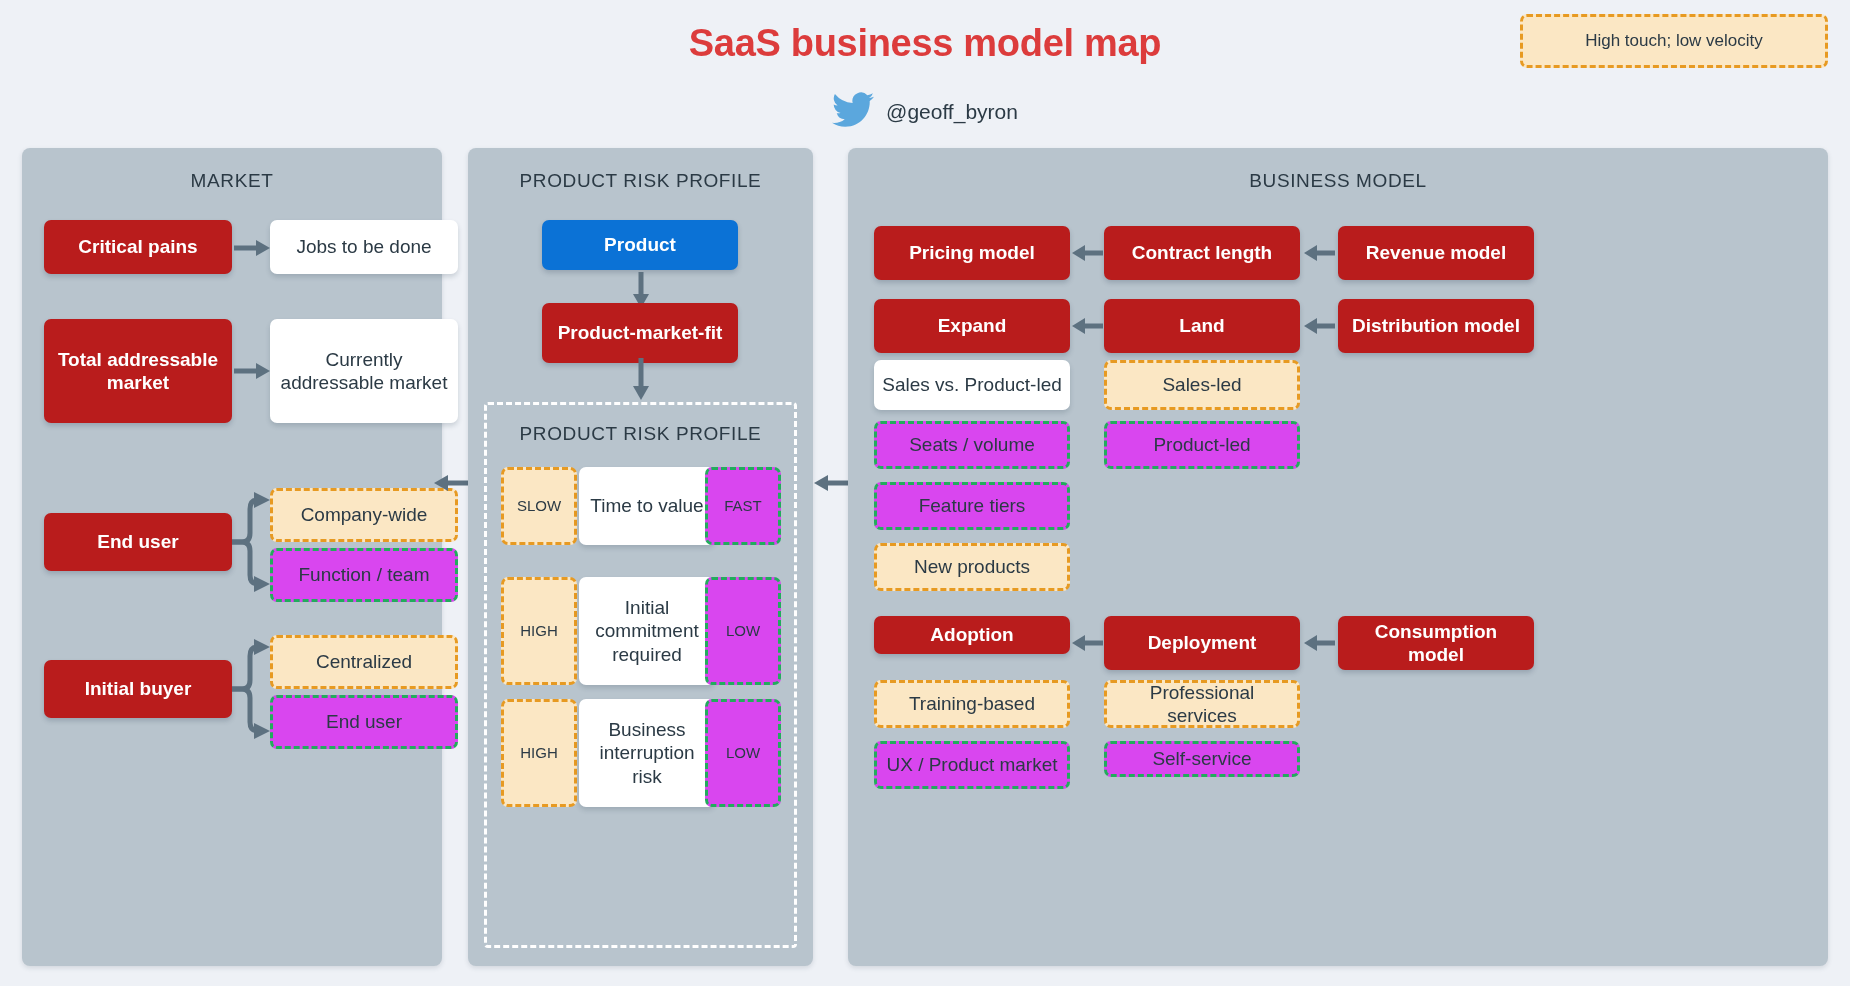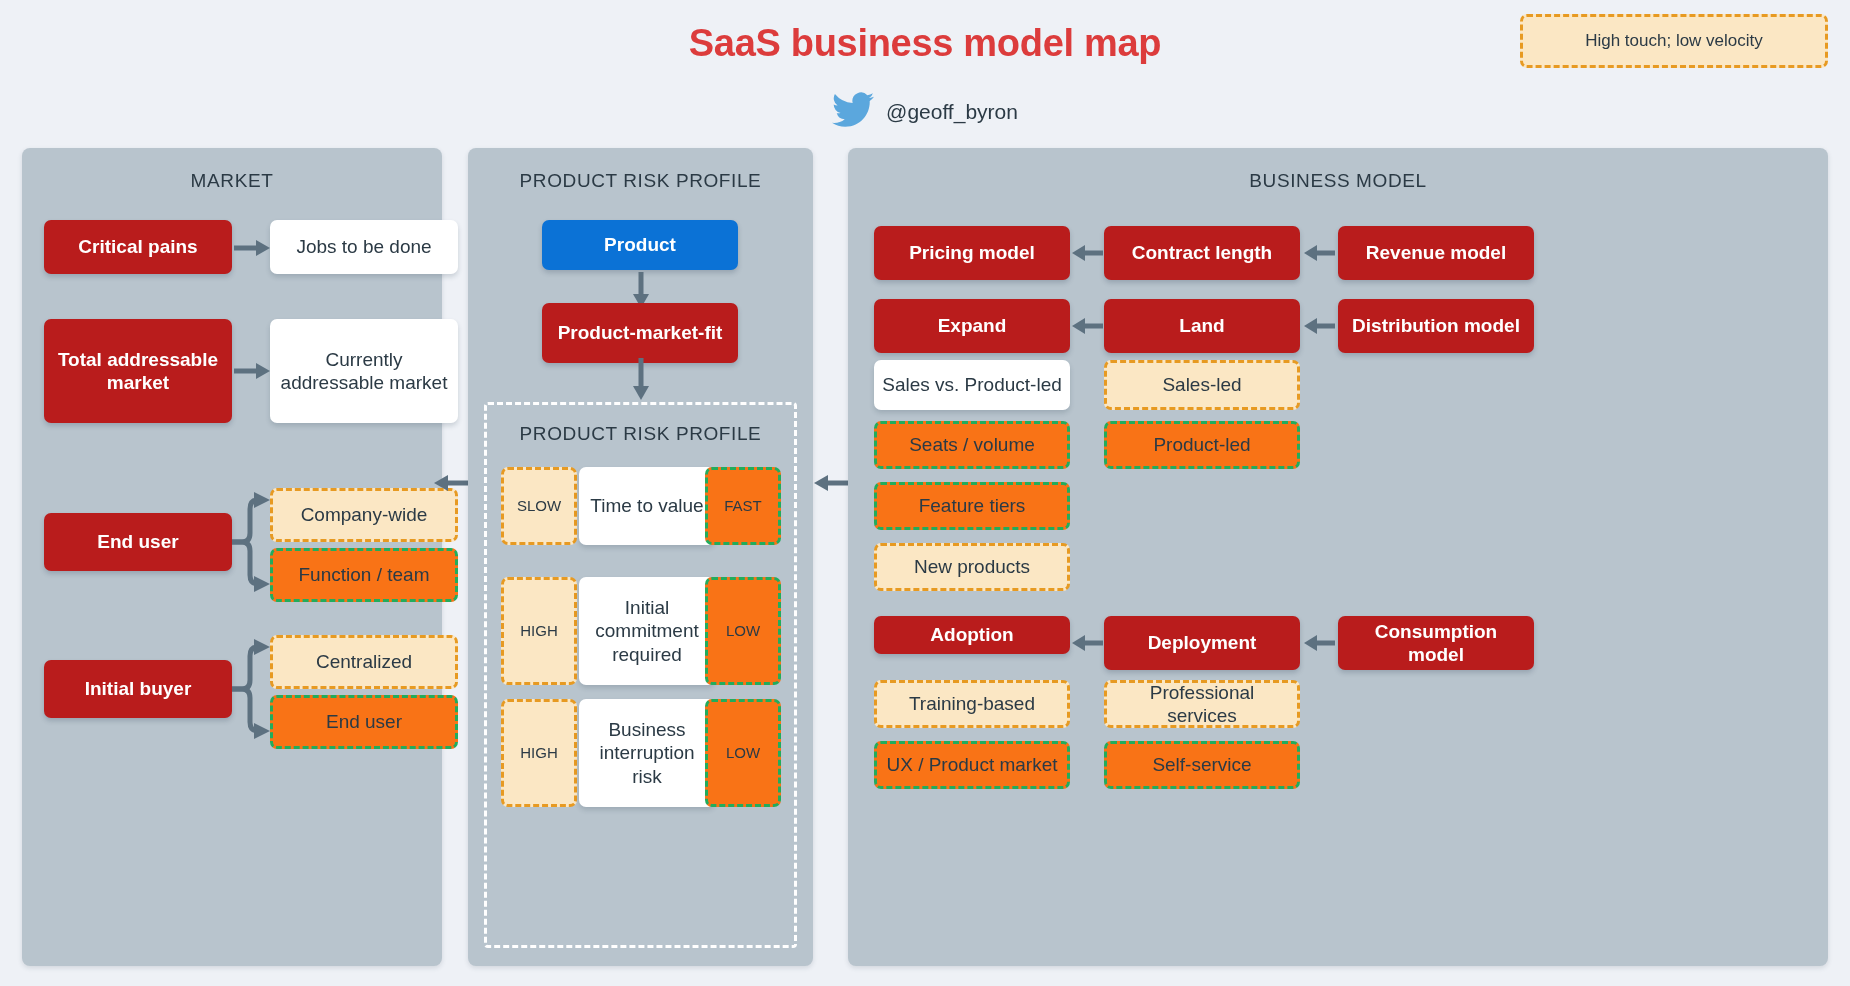--- a/index.html
+++ b/index.html
@@ -52,21 +52,21 @@
   .node {
     position: absolute; display: flex; align-items: center; justify-content: center;
     text-align: center; border-radius: 7px; font-size: 19px; line-height: 1.22;
     padding: 4px 8px;
   }
   .blue  { background: #b91c1c; color: #fff; font-weight: 700;
            box-shadow: 0 3px 5px rgba(40,60,80,0.22); }
   .blue-dark { background: #0b72d6; text-align: right; }
   .white { background: #fff; color: #2b3a45;
            box-shadow: 0 3px 5px rgba(40,60,80,0.18); }
-  .green { background: #f97316; border: 3px dashed #22ac5c; color: #2b3a45; }
+  .green { background: #d946ef; border: 3px dashed #22ac5c; color: #2b3a45; }
   .orange{ background: #fbe7c4; border: 3px dashed #e79a22; color: #2b3a45; }
   .small { font-size: 15px; }
 
   
   #risk-group {
     position: absolute; left: 16px; top: 254px; width: 313px; height: 546px;
     border: 3px dashed #ffffff; border-radius: 4px;
   }
   #risk-group-title {
     position: absolute; top: 18px; left: 0; width: 100%;
@@ -227,14 +227,14 @@
       <path d="M15,7 L2,15 L15,23 Z" fill="#5d7180"></path>
   </svg>
   <svg class="arrow" style="left:454px; top:480px; width:36px; height:30px;">
     <path d="M14,15 L33,15" stroke="#5d7180" stroke-width="5"></path>
       <path d="M15,7 L2,15 L15,23 Z" fill="#5d7180"></path>
   </svg>
 
   <div class="node orange" style="left:26px;  top:532px; width:196px; height:48px;">Training-based</div>
   <div class="node green" style="left:26px;  top:593px; width:196px; height:48px;">UX / Product market</div>
   <div class="node orange" style="left:256px; top:532px; width:196px; height:48px;">Professional services</div>
-  <div class="node green" style="left:256px; top:593px; width:196px; height:48px;">Self-service</div>
+  <div class="node green" style="left:256px; top:593px; width:196px; height:36px;">Self-service</div>
 </div>
 
 </body></html>

